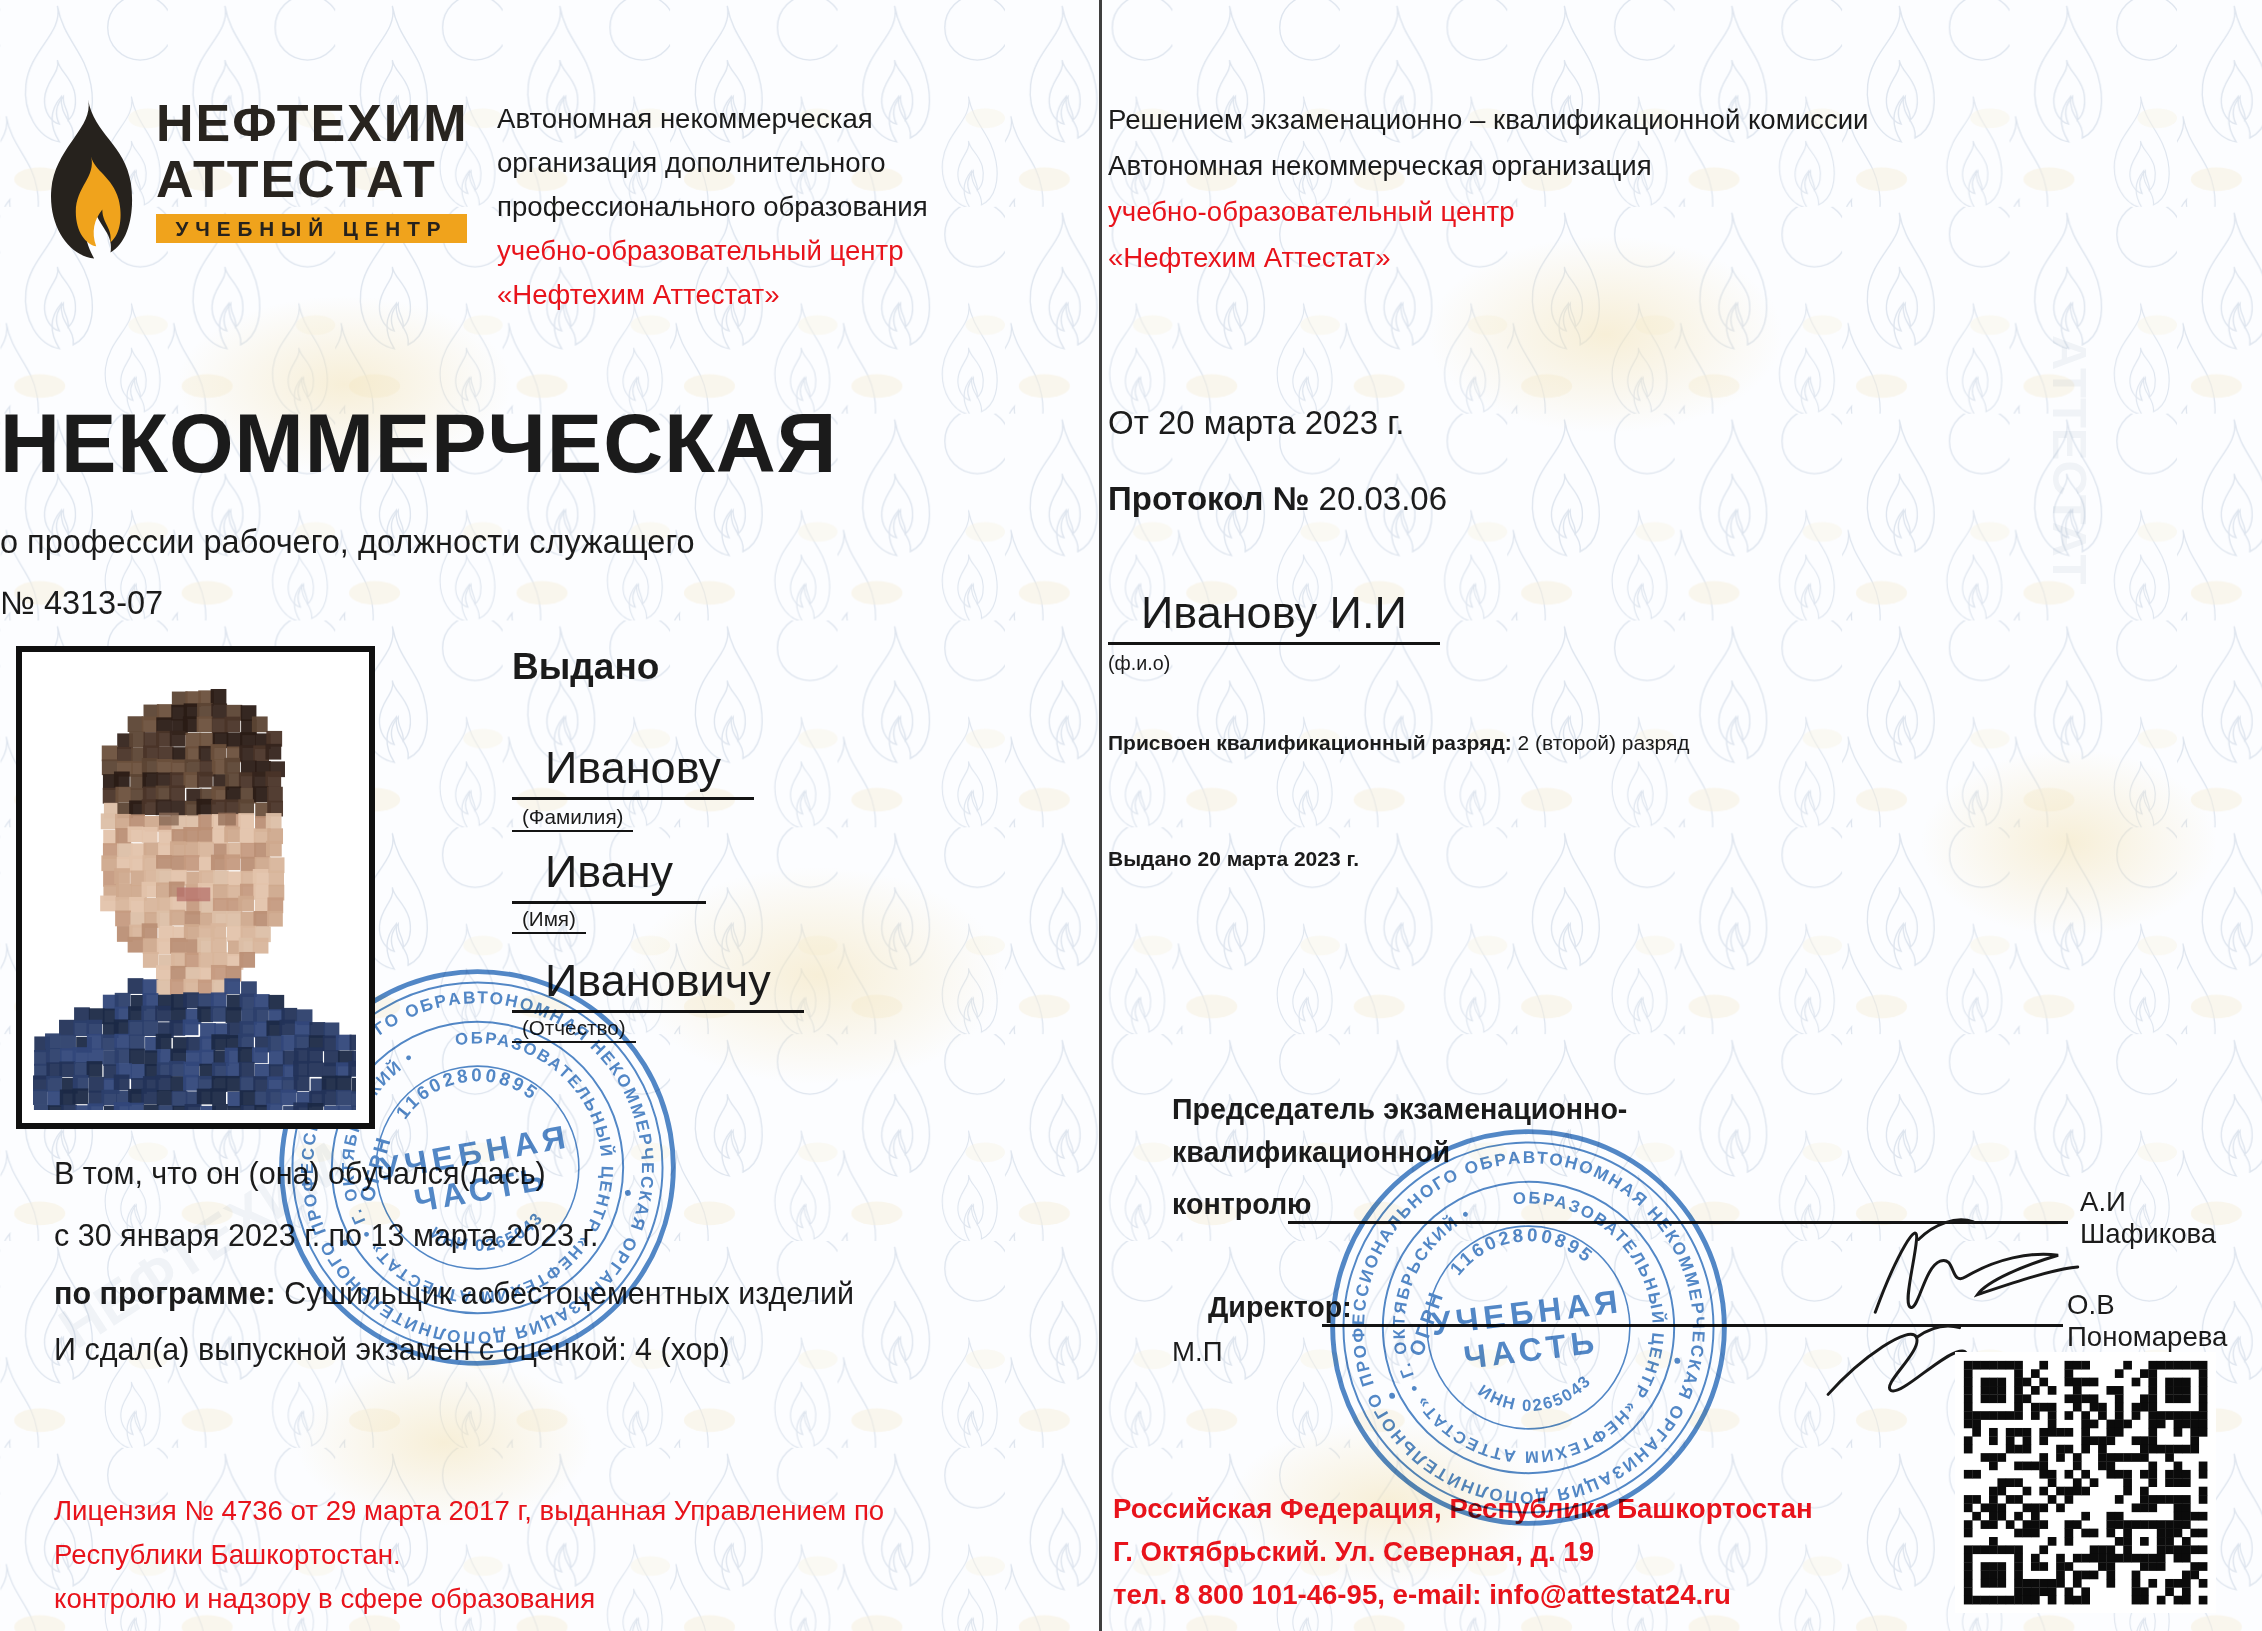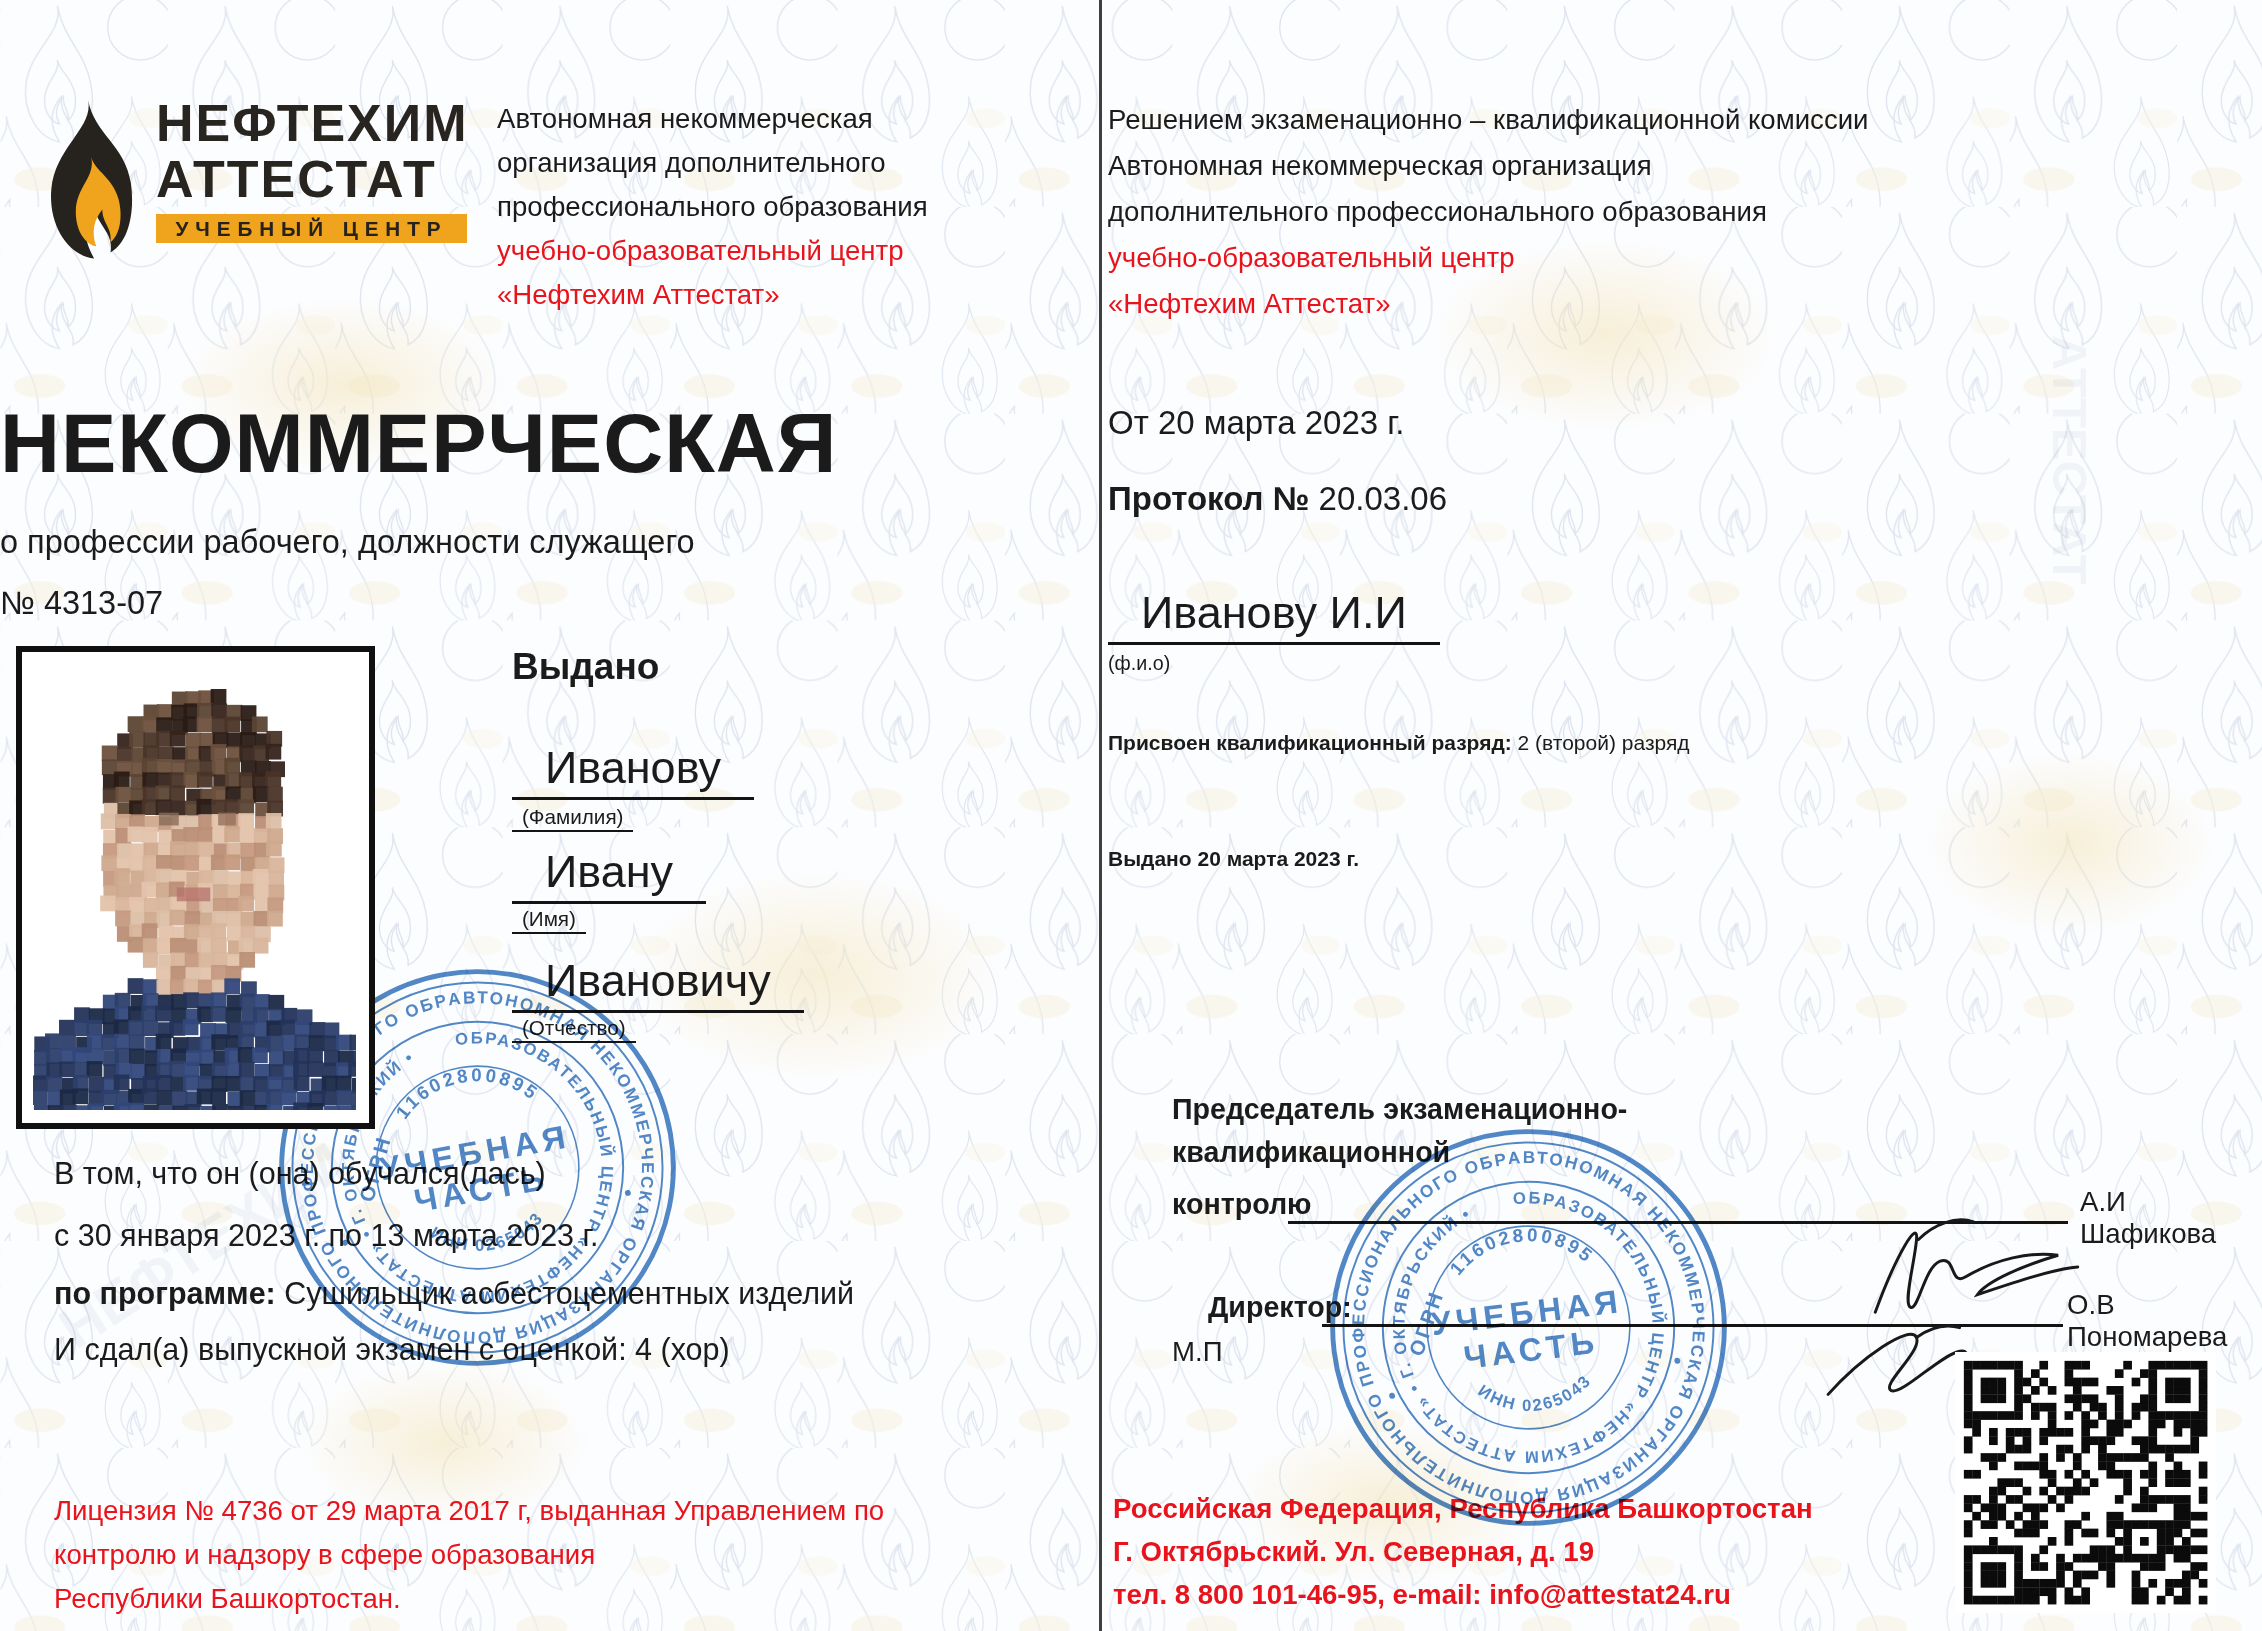--- a/index.html
+++ b/index.html
@@ -580,28 +580,27 @@
   <div class="abs ctr body-line z2" style="left:54px;top:1156px;width:990px">В том, что он (она) обучался(лась)</div>
   <div class="abs ctr body-line z2" style="left:54px;top:1218px;width:990px">с 30 января 2023 г. по 13 марта 2023 г.</div>
   <div class="abs ctr body-line z2" style="left:54px;top:1276px;width:990px">
     <span class="b">по программе:</span>
     <span>Сушильщик асбестоцементных изделий</span>
   </div>
   <div class="abs ctr body-line z2" style="left:54px;top:1332px;width:990px">И сдал(а) выпускной экзамен с оценкой: 4 (хор)</div>
 
   <div class="abs ctr lic red z2" style="left:54px;top:1489px;width:990px">
     <div>Лицензия № 4736 от 29 марта 2017 г, выданная Управлением по</div>
+    <div>Республики Башкортостан.</div>
     <div>контролю и надзору в сфере образования</div>
-    <div>Республики Башкортостан.</div>
   </div>
 
   <div class="abs ctr z2" style="left:1108px;top:97px;width:1148px">
     <div class="hdr-line">Решением экзаменационно – квалификационной комиссии</div>
     <div class="hdr-line">Автономная некоммерческая организация</div>
-    <div class="hdr-line">дополнительного профессионального образования</div>
     <div class="hdr-line red">учебно-образовательный центр</div>
     <div class="hdr-line red">«Нефтехим Аттестат»</div>
   </div>
 
   <div class="abs ctr mid z2" style="left:1108px;top:404px;width:1148px">От 20 марта 2023 г.</div>
   <div class="abs ctr mid z2" style="left:1108px;top:480px;width:1148px">
     <span class="b">Протокол №</span>
     <span>20.03.06</span>
   </div>
 

